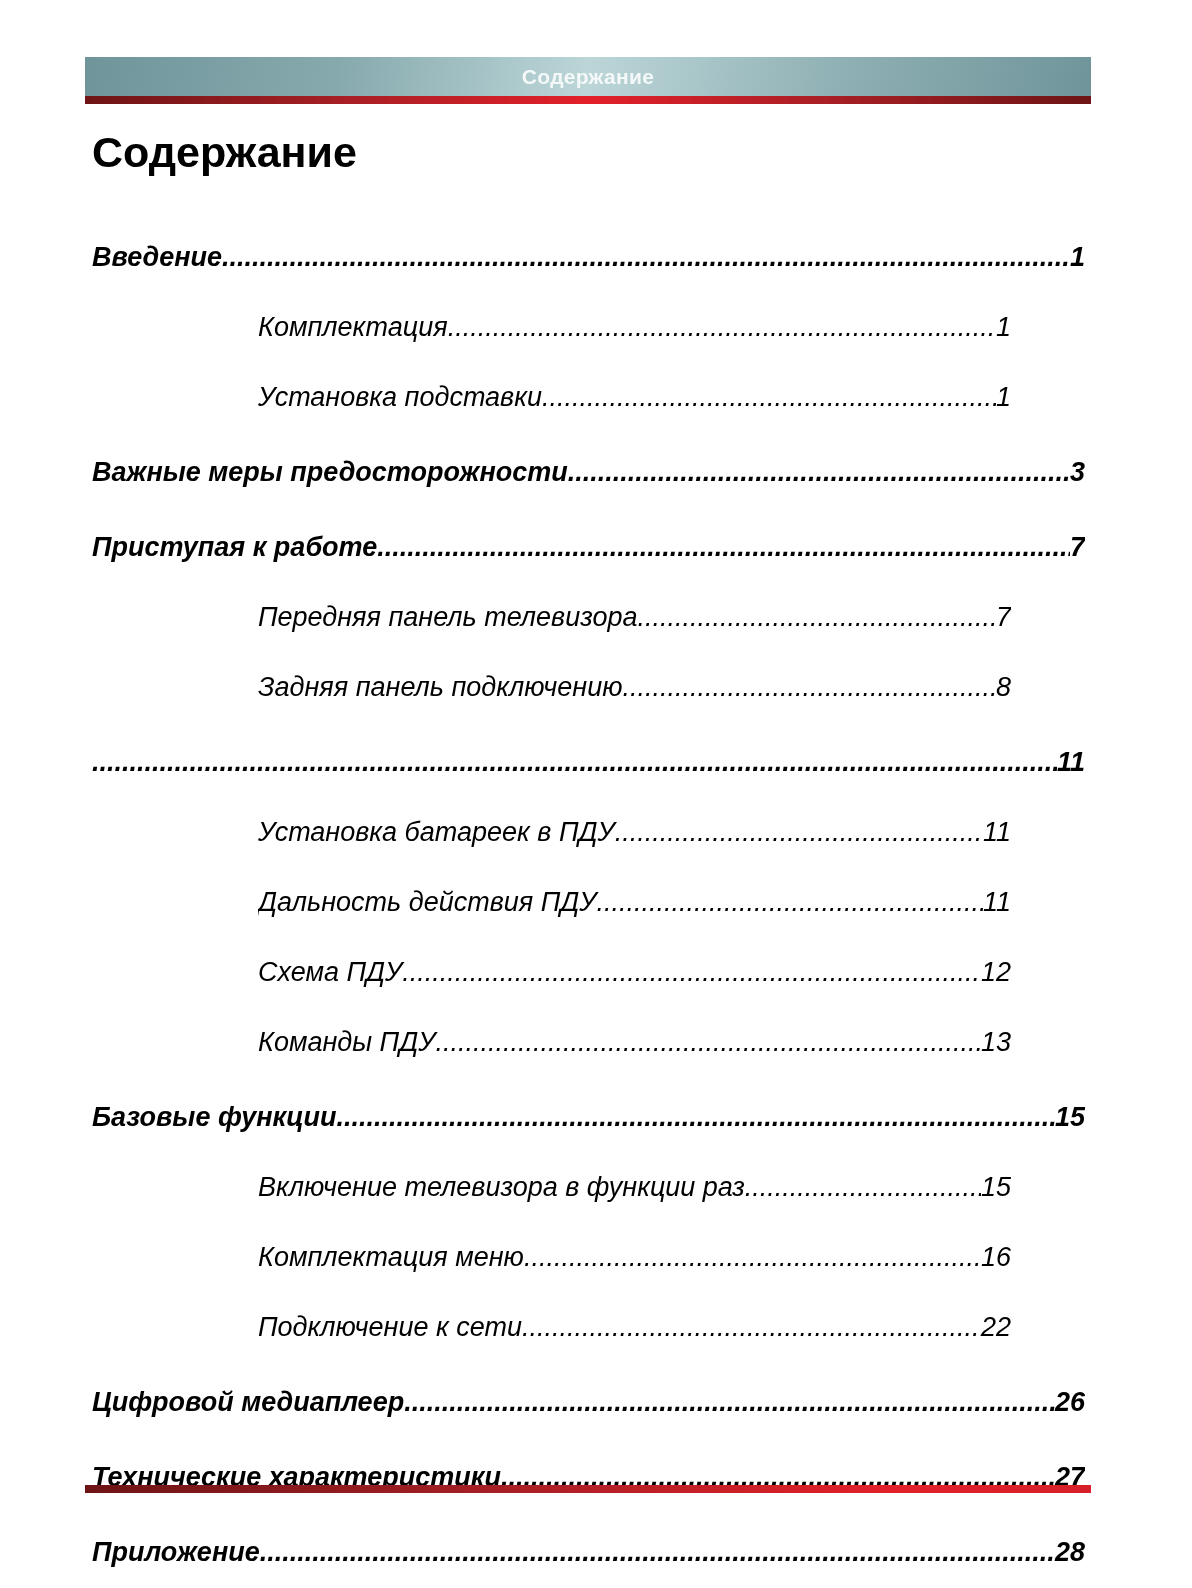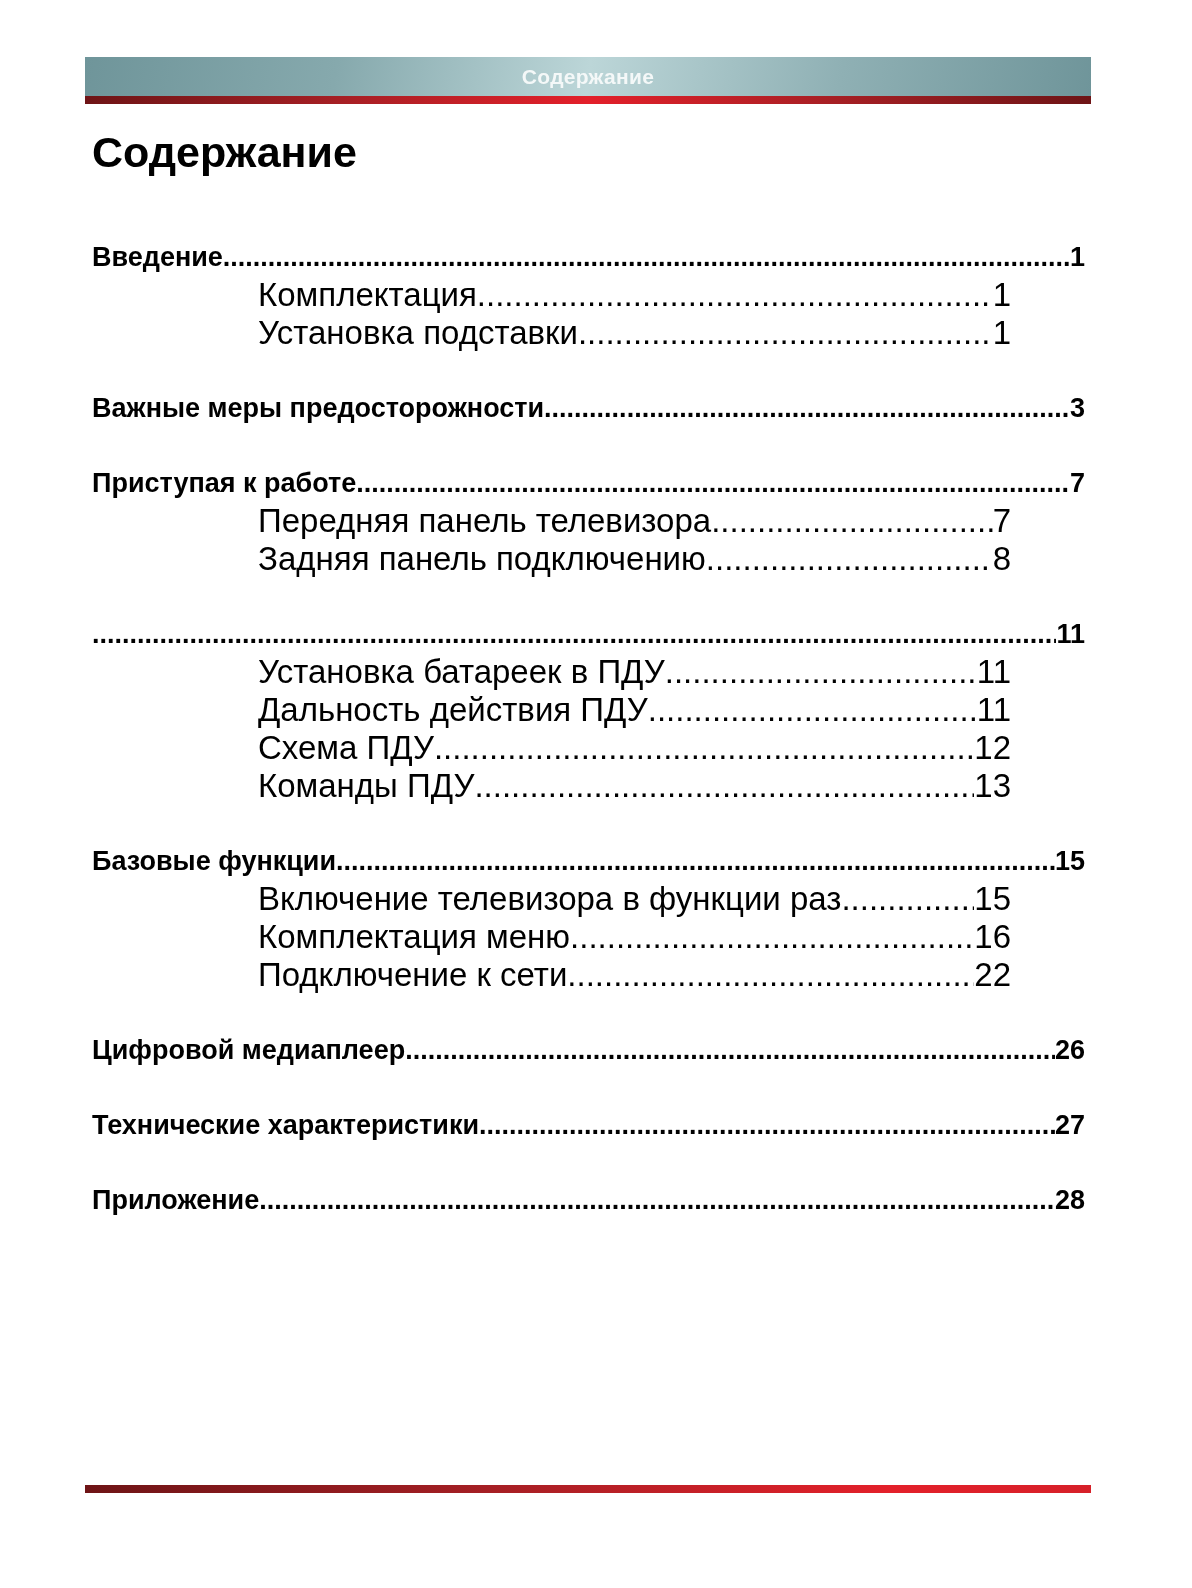--- a/index.html
+++ b/index.html
@@ -50,40 +50,42 @@
       line-height: 56px;
     }
     .toc {
       position: absolute;
       left: 92px;
       top: 238px;
       width: 1000px;
     }
     .toc-section {
       margin-bottom: 37px;
+      font-style: italic;
     }
     .toc-row {
       display: flex;
       align-items: baseline;
       white-space: nowrap;
       overflow: hidden;
     }
     .toc-row.main {
       width: 993px;
       font-size: 27px;
       font-weight: bold;
       height: 38px;
       line-height: 38px;
     }
     .toc-row.sub {
       margin-left: 166px;
       width: 753px;
-      font-size: 33px;
+      font-size: 27px;
       height: 38px;
       line-height: 38px;
+      margin-top: 32px;
     }
     .toc-label {
       flex: 0 0 auto;
     }
     .toc-leader {
       flex: 1 1 auto;
       overflow: hidden;
       white-space: nowrap;
       letter-spacing: 0px;
     }

